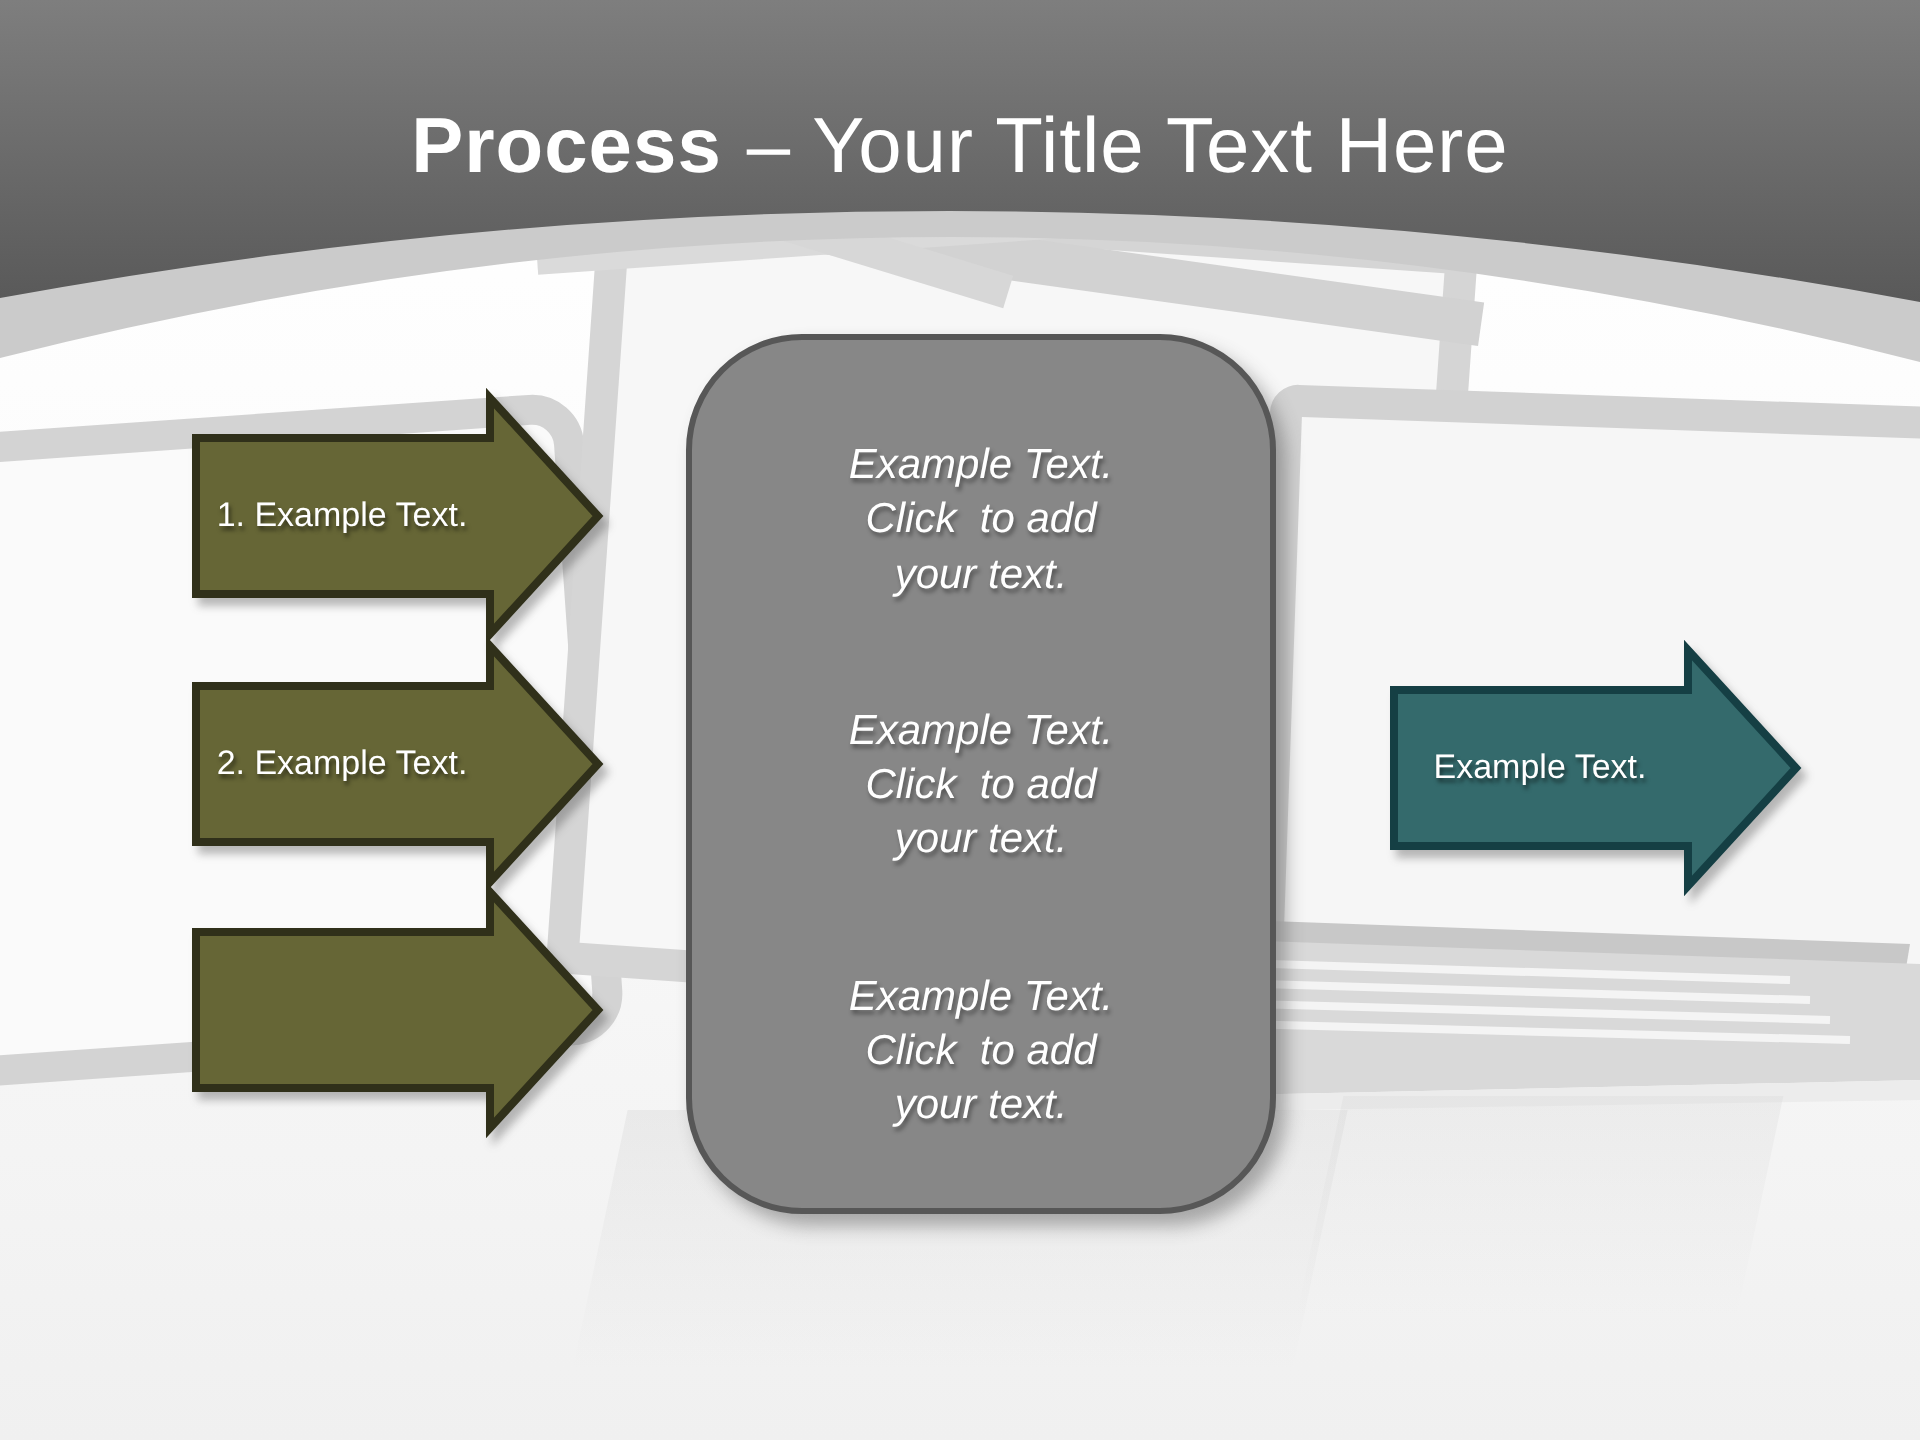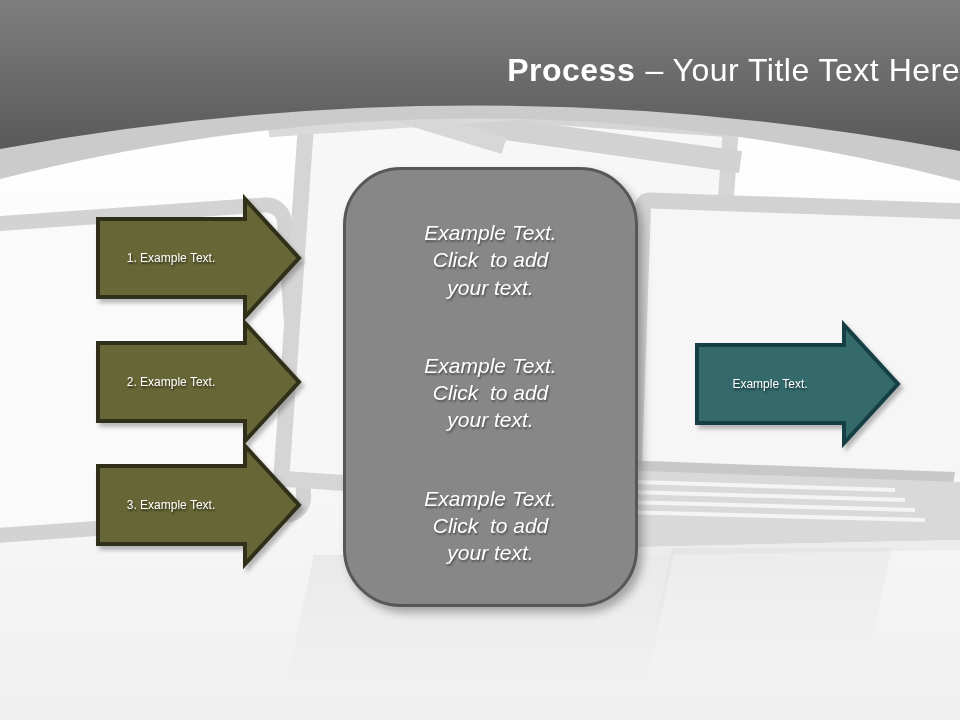--- a/index.html
+++ b/index.html
@@ -42,36 +42,36 @@
   .r2{left:660px;top:548px;width:220px;height:110px;
       background:linear-gradient(180deg,rgba(212,212,212,.28),rgba(255,255,255,0));}
   
   .header-arc{position:absolute;left:0;top:0;width:960px;height:185px;z-index:2;}
   .header-arc .stripe{fill:var(--arc-stripe);}
   .header-arc .dome{fill:url(#hdrGrad);}
   .hdr-stop-top{stop-color:var(--header-top);}
   .hdr-stop-bot{stop-color:var(--header-bottom);}
   .title{
     position:absolute;left:0;right:0;top:52px;z-index:3;margin:0;
-    text-align:right;color:var(--label-text);
-    font-size:32px;font-weight:400;letter-spacing:.5px;
+    text-align:center;color:var(--label-text);
+    font-size:39px;font-weight:400;letter-spacing:.5px;
   }
   .title-bold{font-weight:700;}
   .title-rest{margin-left:.32em;font-weight:400;}
   
   .arrow{position:absolute;width:208px;height:124px;z-index:3;}
   .arrow svg{position:absolute;inset:0;width:100%;height:100%;overflow:visible;
     filter:drop-shadow(3px 4px 2px rgba(60,60,60,.35));}
   .arrow polygon{stroke-width:4;stroke-linejoin:miter;}
   .olive polygon{fill:var(--olive-fill);stroke:var(--olive-border);}
   .teal  polygon{fill:var(--teal-fill); stroke:var(--teal-border);}
   .arrow-label{
     position:absolute;left:0;top:0;width:152px;height:100%;
     display:flex;align-items:center;justify-content:center;
-    color:var(--label-text);font-size:12px;
+    color:var(--label-text);font-size:17px;
     text-shadow:1px 2px 2px rgba(0,0,0,.55);white-space:nowrap;
   }
   .a1{left:95px;top:196px;}
   .a2{left:95px;top:320px;text-align:center;}
   .a3{left:95px;top:443px;}
   .a4{left:694px;top:322px;}
   
   .center-box{
     position:absolute;left:343px;top:167px;width:295px;height:440px;z-index:3;
     box-sizing:border-box;background:var(--box-fill);
@@ -134,21 +134,20 @@
     <svg viewBox="0 0 208 124">
       <polygon points="3,23 150,23 150,3 204,62 150,121 150,101 3,101"></polygon>
     </svg>
     <span class="arrow-label">2. Example Text.</span>
   </div>
 
   <div class="arrow olive a3">
     <svg viewBox="0 0 208 124">
       <polygon points="3,23 150,23 150,3 204,62 150,121 150,101 3,101"></polygon>
     </svg>
-    <span class="arrow-label">3. Example Text.</span>
   </div>
 
   <div class="center-box">
     <p class="box-par">Example Text.
 Click  to add
 your text.</p>
     <p class="box-par">Example Text.
 Click  to add
 your text.</p>
     <p class="box-par">Example Text.

